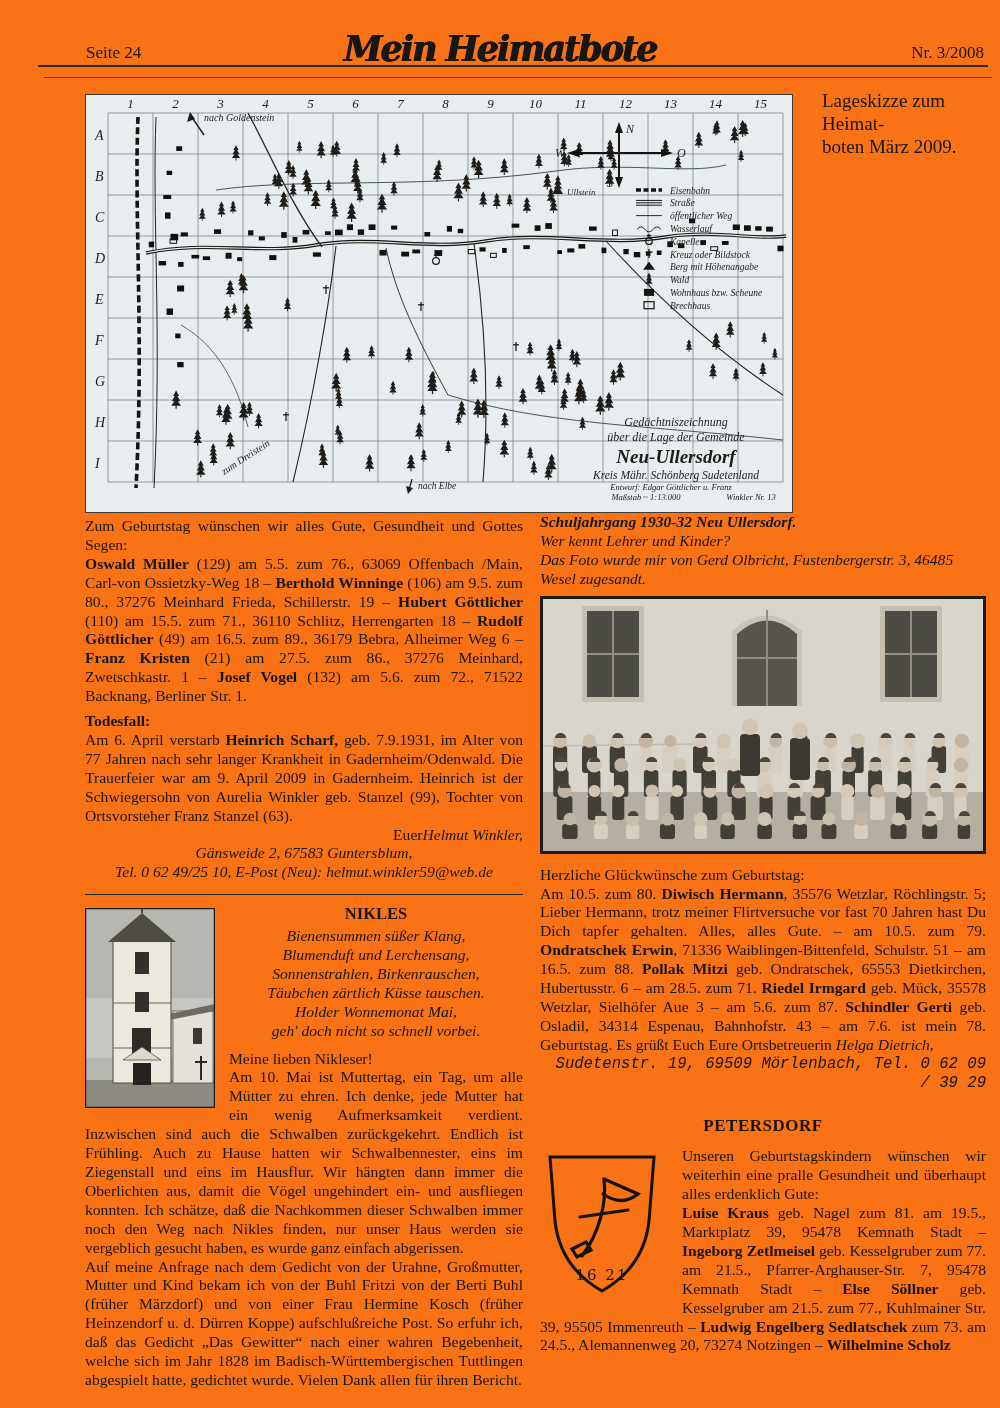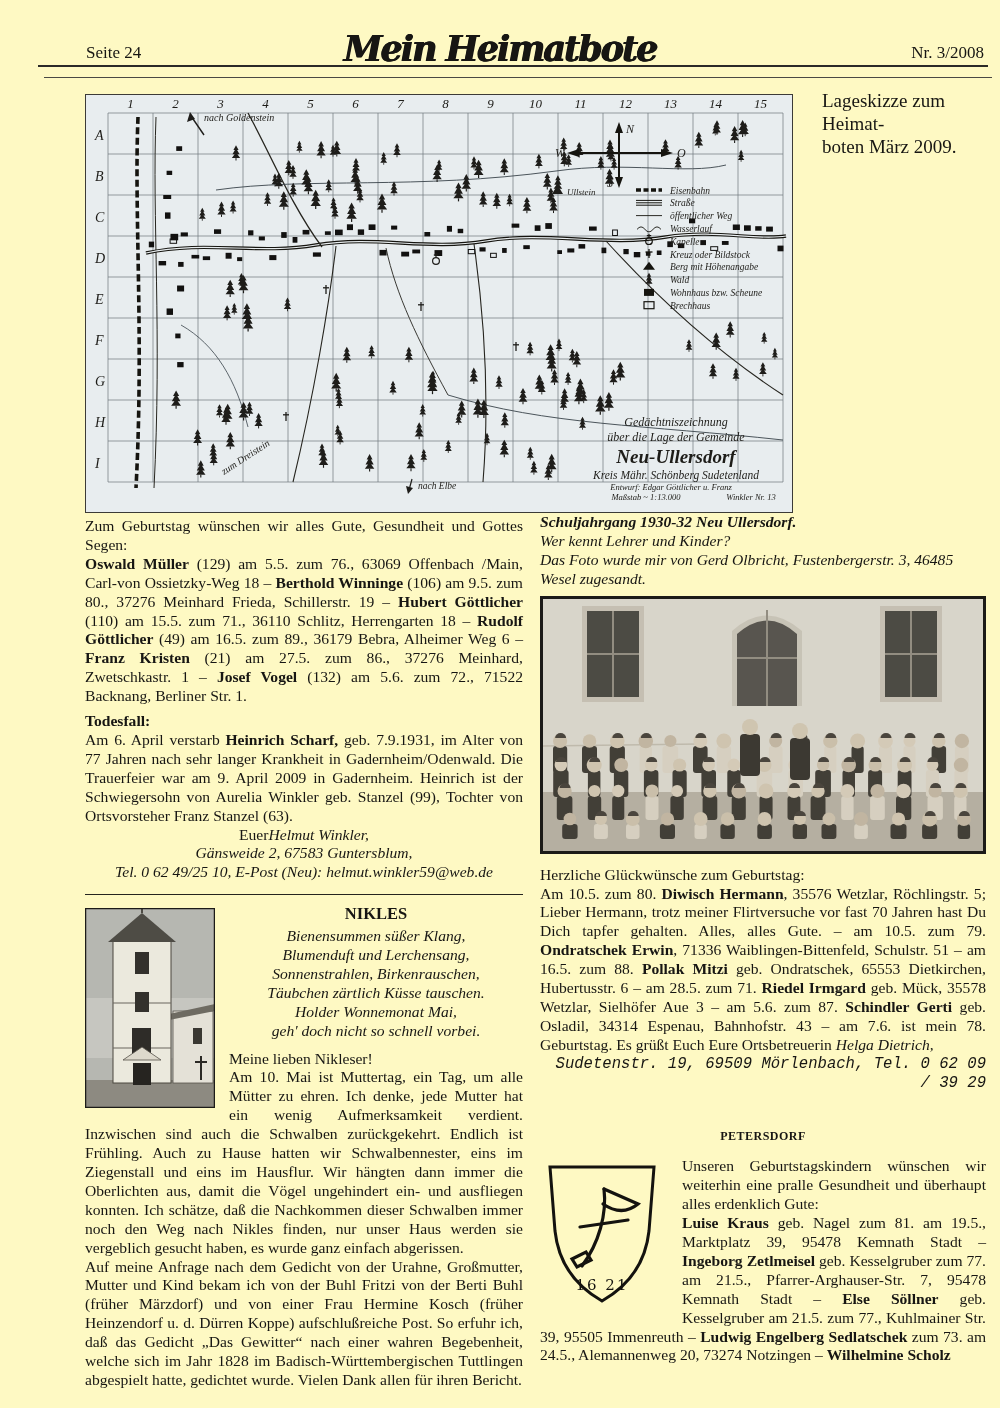--- a/index.html
+++ b/index.html
@@ -1,16 +1,16 @@
 <!DOCTYPE html>
 <html><head>
 <meta charset="utf-8">
 <style>
   html,body{margin:0;padding:0;background:#dddcd4;}
-  .page{position:relative;width:1000px;height:1408px;background:#fef9c3;overflow:hidden;
+  .page{position:relative;width:1000px;height:1408px;background:#f97316;overflow:hidden;
         font-family:"Liberation Serif",serif;color:#171613;}
   .b{font-weight:bold;}
   .i{font-style:italic;}
   
   .hdr-left{position:absolute;left:86px;top:43px;font-size:17px;}
   .hdr-right{position:absolute;right:16px;top:43px;font-size:17px;}
   .masthead{position:absolute;left:0;right:0;top:28px;text-align:center;
             font-family:"DejaVu Serif",serif;font-weight:bold;font-style:italic;
             font-size:35px;letter-spacing:-2px;
             text-shadow:0.7px 0 0 currentColor,-0.4px 0 0 currentColor;}
@@ -21,35 +21,35 @@
            background:#e8edef;border:1px solid #3c3b37;}
   .map-box svg{display:block;}
   .map-caption{position:absolute;left:822px;top:89px;width:168px;font-size:19px;line-height:23px;}
   
   .col-left{position:absolute;left:85px;top:517px;width:438px;
             font-size:15.6px;line-height:18.9px;text-align:justify;}
   .col-right{position:absolute;left:540px;top:513px;width:446px;
              font-size:15.6px;line-height:18.9px;text-align:justify;}
   .col-left p,.col-right p{margin:0;}
   .sec-head{font-weight:bold;margin-top:6px;}
-  .sig-row{display:flex;justify-content:center;}
+  .sig-row{display:flex;justify-content:flex-end;}
   .sig-right{text-align:center;font-style:italic;}
   .hr-left{border:none;border-top:1.4px solid #26251f;margin:12px 0 10px 0;}
   
   .church{float:left;width:130px;height:200px;margin:3px 14px 4px 0;}
   .nikles-title{text-align:center;font-weight:bold;font-size:16.5px;margin:0 0 3px 0;padding-left:44px;}
   .poem{text-align:center;font-style:italic;}
   .greeting{margin-top:9px;text-align:left;}
   
   .sch-head{font-weight:bold;font-style:italic;text-align:left;}
   .sch-sub{font-style:italic;text-align:left;}
   .class-photo{width:446px;height:258px;margin:7px 0 12px 0;display:block;}
   .helga-line{text-align:right;font-style:italic;font-family:Liberation Mono, monospace;}
-  .pd-title{text-align:center;font-weight:bold;font-size:12px;letter-spacing:0.5px;
-            margin:34px 0 12px 0;}
+  .pd-title{text-align:center;font-weight:bold;font-size:17px;letter-spacing:0.5px;
+            margin:24px 0 12px 0;}
   .shield{float:left;width:124px;height:152px;margin:2px 18px 4px 0;}
   .map-hand{font-style:italic;fill:#1d1c18;}
 </style>
 </head>
 <body>
 
 <div class="page">
 
   <div class="hdr-left">Seite 24</div>
   <div class="masthead">Mein Heimatbote</div>

